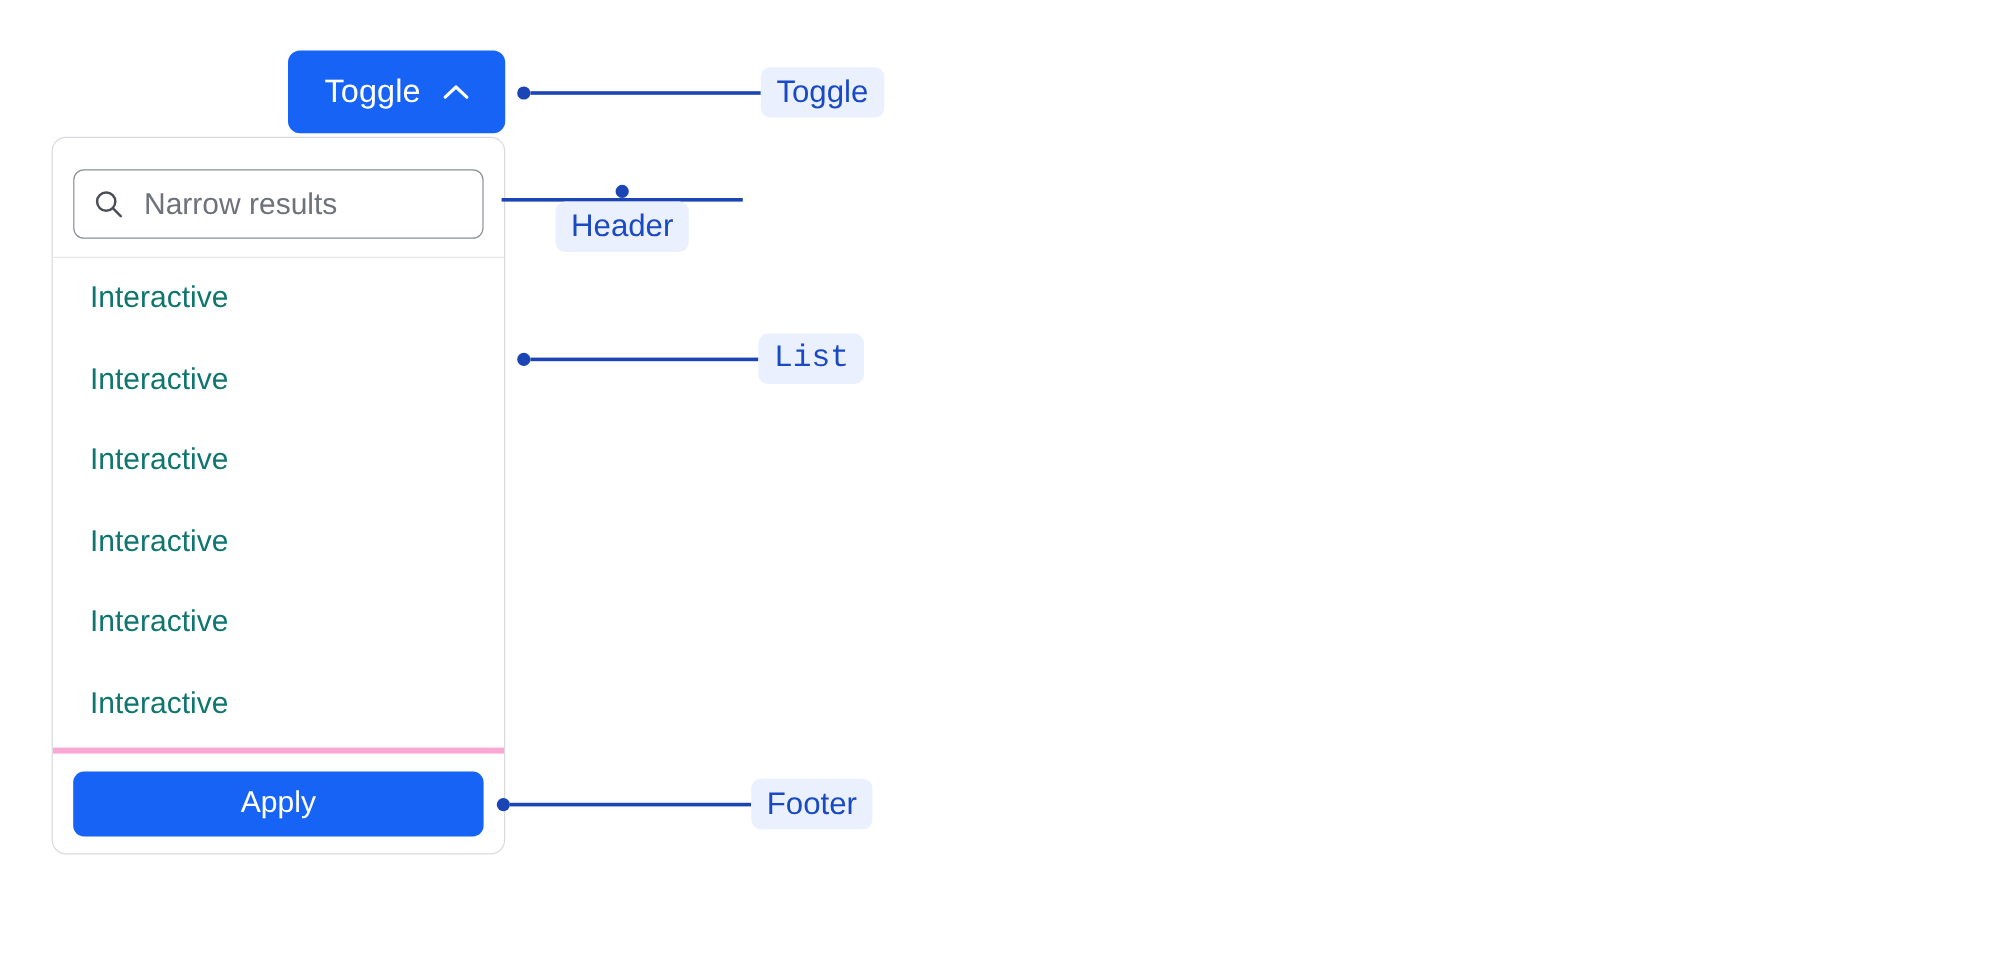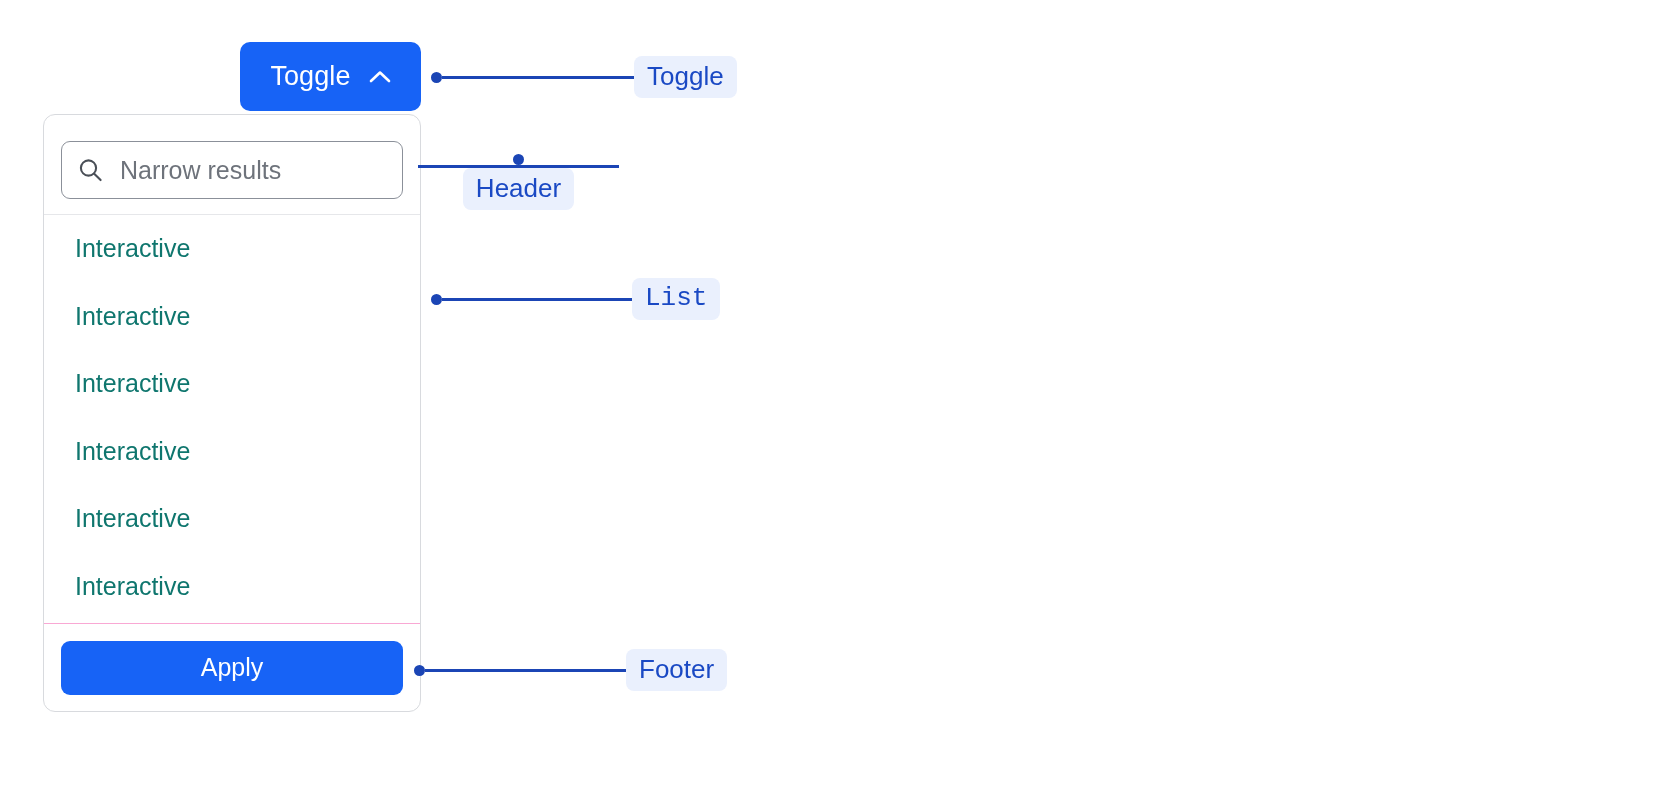--- a/index.html
+++ b/index.html
@@ -126,21 +126,21 @@
     font-size: 25px;
     color: #0f766e;
     cursor: pointer;
   }
 
   
   .panel-footer {
     flex: none;
     height: 88px;
     box-sizing: border-box;
-    border-top: 1px solid #f9a8d4;
+    border-top: 5px solid #f9a8d4;
     display: flex;
     align-items: center;
     padding: 0 17px;
   }
   .apply-button {
     width: 100%;
     height: 54px;
     background: #1763f6;
     border: none;
     border-radius: 9px;

